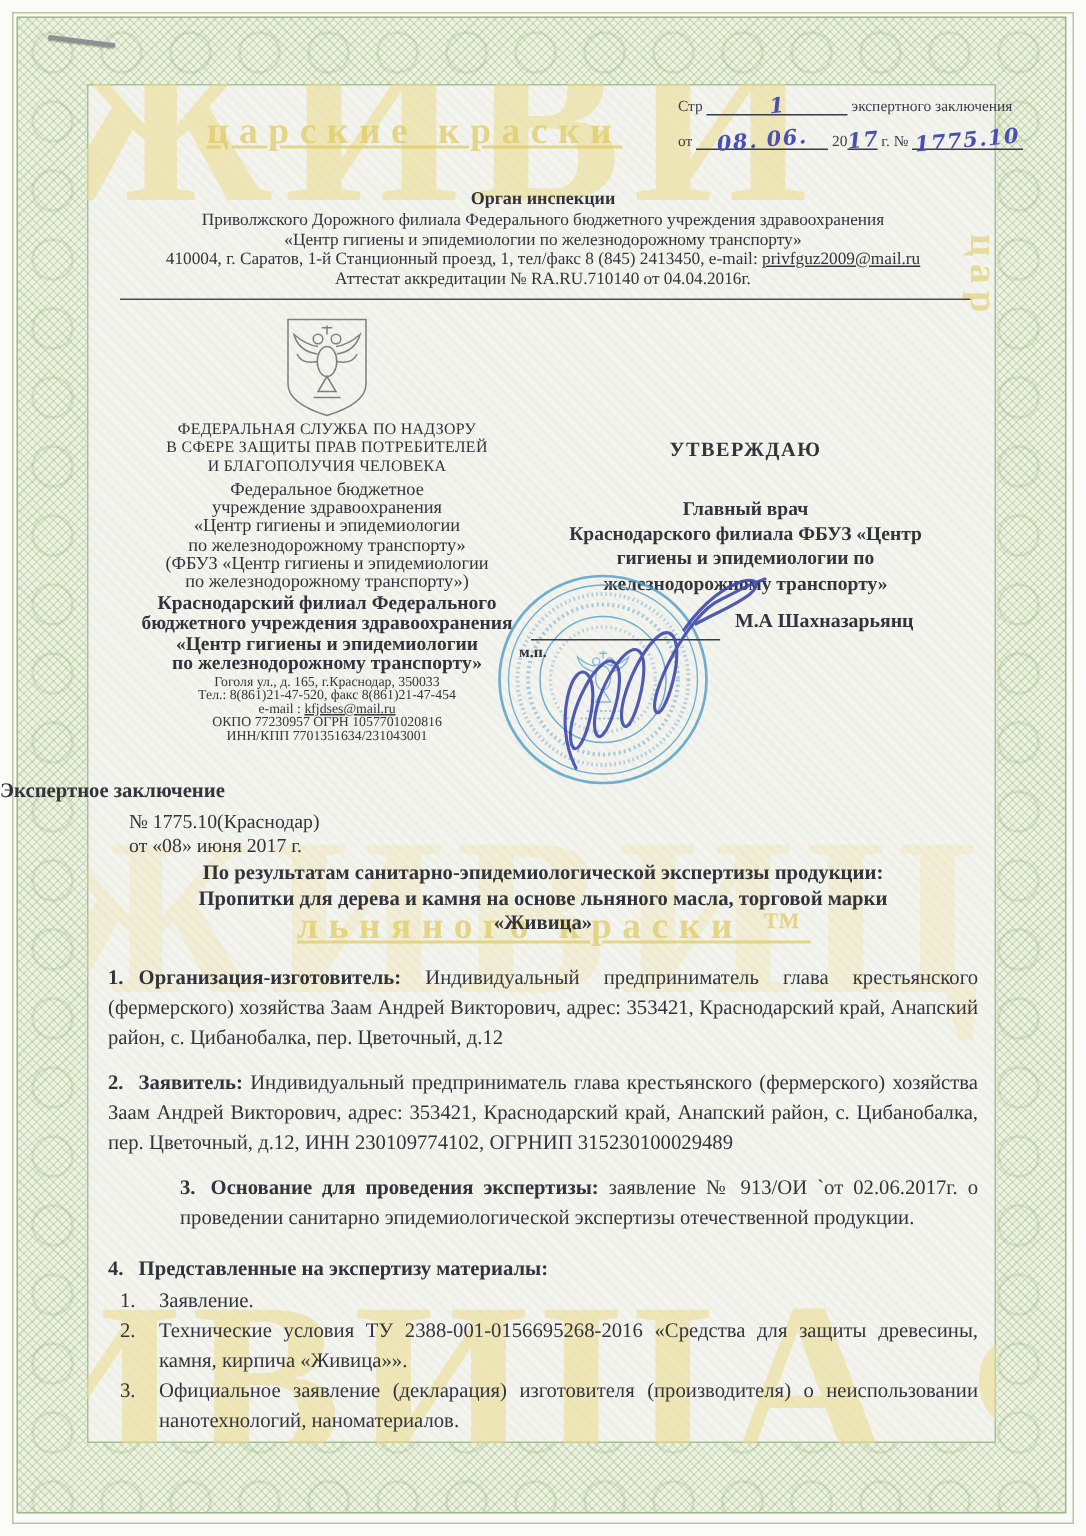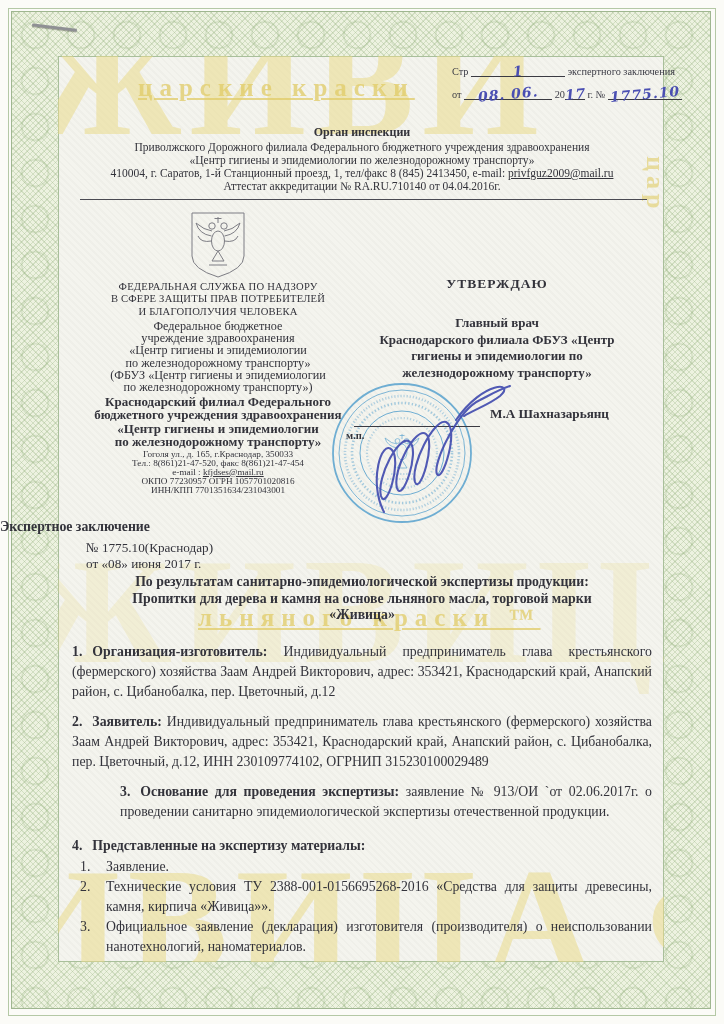--- a/index.html
+++ b/index.html
@@ -40,21 +40,21 @@
   .org-header .t{font-weight:bold;font-size:12px;margin-bottom:2px;}
   .u{text-decoration:underline;}
   .divider{position:absolute;top:199px;left:80px;width:567px;border-top:1.5px solid #4a4a52;}
   .leftcol{position:absolute;top:211px;left:64px;width:308px;text-align:center;}
   .emblem{display:block;margin:0 auto 2px auto;}
   .caps{font-size:10.6px;line-height:12.3px;letter-spacing:.2px;}
   .fbuz{font-size:12.2px;line-height:12.2px;margin-top:2px;}
   .branch{font-weight:bold;font-size:13px;line-height:13.2px;margin-top:2px;}
   .contacts{font-size:9.2px;line-height:8.9px;margin-top:2px;}
   .contacts div{margin-bottom:0;}
-  .rightcol{position:absolute;top:276px;left:332px;width:330px;text-align:center;}
+  .rightcol{position:absolute;top:292px;left:332px;width:330px;text-align:center;}
   .approve-title{font-weight:bold;font-size:13.5px;letter-spacing:1px;margin-bottom:23px;}
   .approver{font-weight:bold;font-size:13px;line-height:16.5px;}
   .approver-name{position:absolute;top:406px;left:490px;font-weight:bold;font-size:13.2px;white-space:nowrap;}
   .mp{position:absolute;top:430px;left:346px;font-weight:bold;font-size:10.5px;}
   .sig-line{position:absolute;top:426px;left:354px;width:126px;border-top:1.3px solid #3a3a42;}
   .stamp{position:absolute;top:378px;left:327px;}
   .signature{position:absolute;top:362px;left:338px;}
   .concl-title{position:absolute;top:519px;left:0;width:724px;text-align:left;
                font-weight:bold;font-size:13.8px;}
   .concl-row{position:absolute;top:540px;left:86px;width:562px;display:flex;

